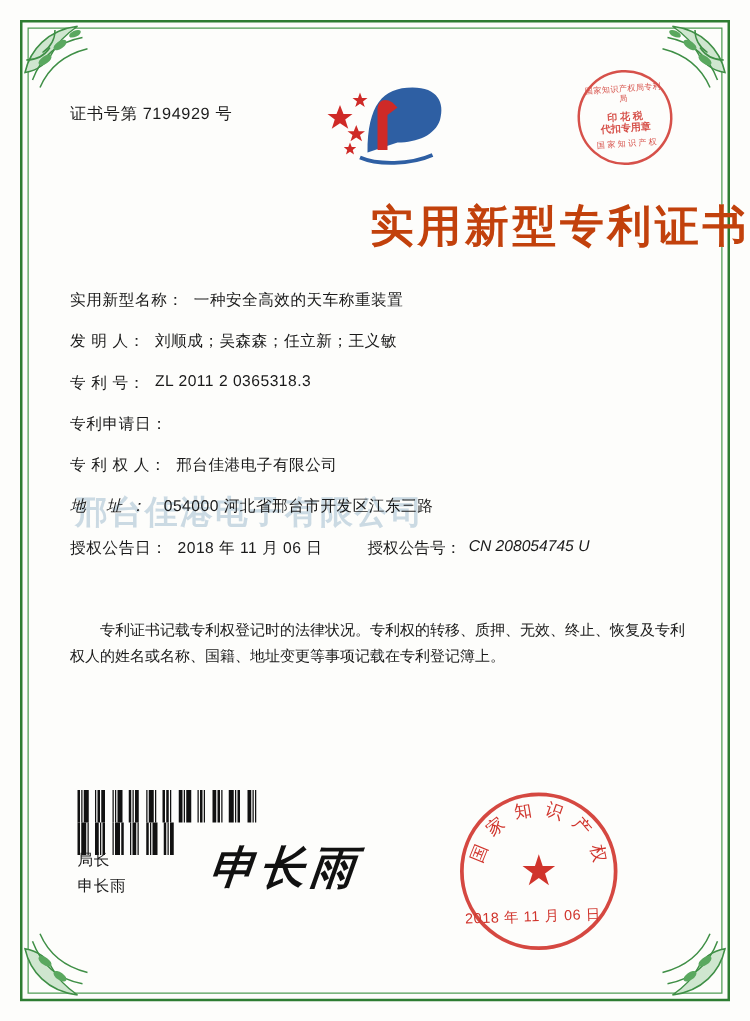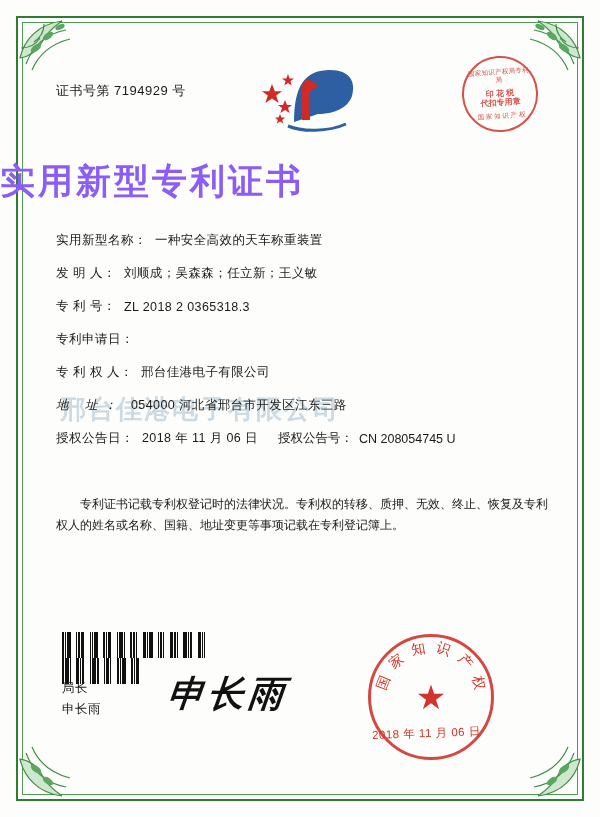--- a/index.html
+++ b/index.html
@@ -98,58 +98,60 @@
     color: #1c1c1c;
     letter-spacing: .5px;
   }
 
   
   .title {
     position: absolute;
     left: 0;
     right: 0;
     top: 158px;
-    text-align: left;
+    text-align: right;
     font-size: 35px;
     font-weight: bold;
     letter-spacing: 3px;
-    color: #8b5cf6;
+    color: #c2410c;
     font-family: "DejaVu Sans", "Liberation Sans", sans-serif;
+    padding-left: 16px;
   }
 
   
   .fields {
     position: absolute;
     left: 56px;
     top: 232px;
     width: 492px;
     font-size: 12.5px;
     color: #1a1a1a;
   }
   .row {
     display: flex;
-    align-items: center;
+    align-items: flex-start;
     margin-bottom: 16px;
   }
   .row .label {
     white-space: nowrap;
     letter-spacing: .5px;
   }
   .row .label.sp2 { letter-spacing: 6.5px; font-style: italic; }
   .row .value {
     margin-left: 8px;
     letter-spacing: .4px;
   }
   .row.two .value { flex: 0 0 auto; }
   .row .second-label {
-    margin-left: 20px;
+    margin-left: 36px;
     white-space: nowrap;
   }
   .row .second-value {
     margin-left: 6px;
+    font-style: italic;
   }
 
   
   .watermark {
     position: absolute;
     left: 60px;
     top: 392px;
     font-size: 26px;
     color: rgba(120,160,190,0.38);
     letter-spacing: 2px;
@@ -354,21 +356,21 @@
     <div class="row">
       <span class="label">实用新型名称：</span>
       <span class="value">一种安全高效的天车称重装置</span>
     </div>
     <div class="row">
       <span class="label">发 明 人：</span>
       <span class="value">刘顺成；吴森森；任立新；王义敏</span>
     </div>
     <div class="row">
       <span class="label">专 利 号：</span>
-      <span class="value">ZL 2018 2 0365318.3</span>
+      <span class="value">ZL 2011 2 0365318.3</span>
     </div>
     <div class="row">
       <span class="label">专利申请日：</span>
     </div>
     <div class="row">
       <span class="label">专 利 权 人：</span>
       <span class="value">邢台佳港电子有限公司</span>
     </div>
     <div class="row">
       <span class="label sp2">地 址：</span>

